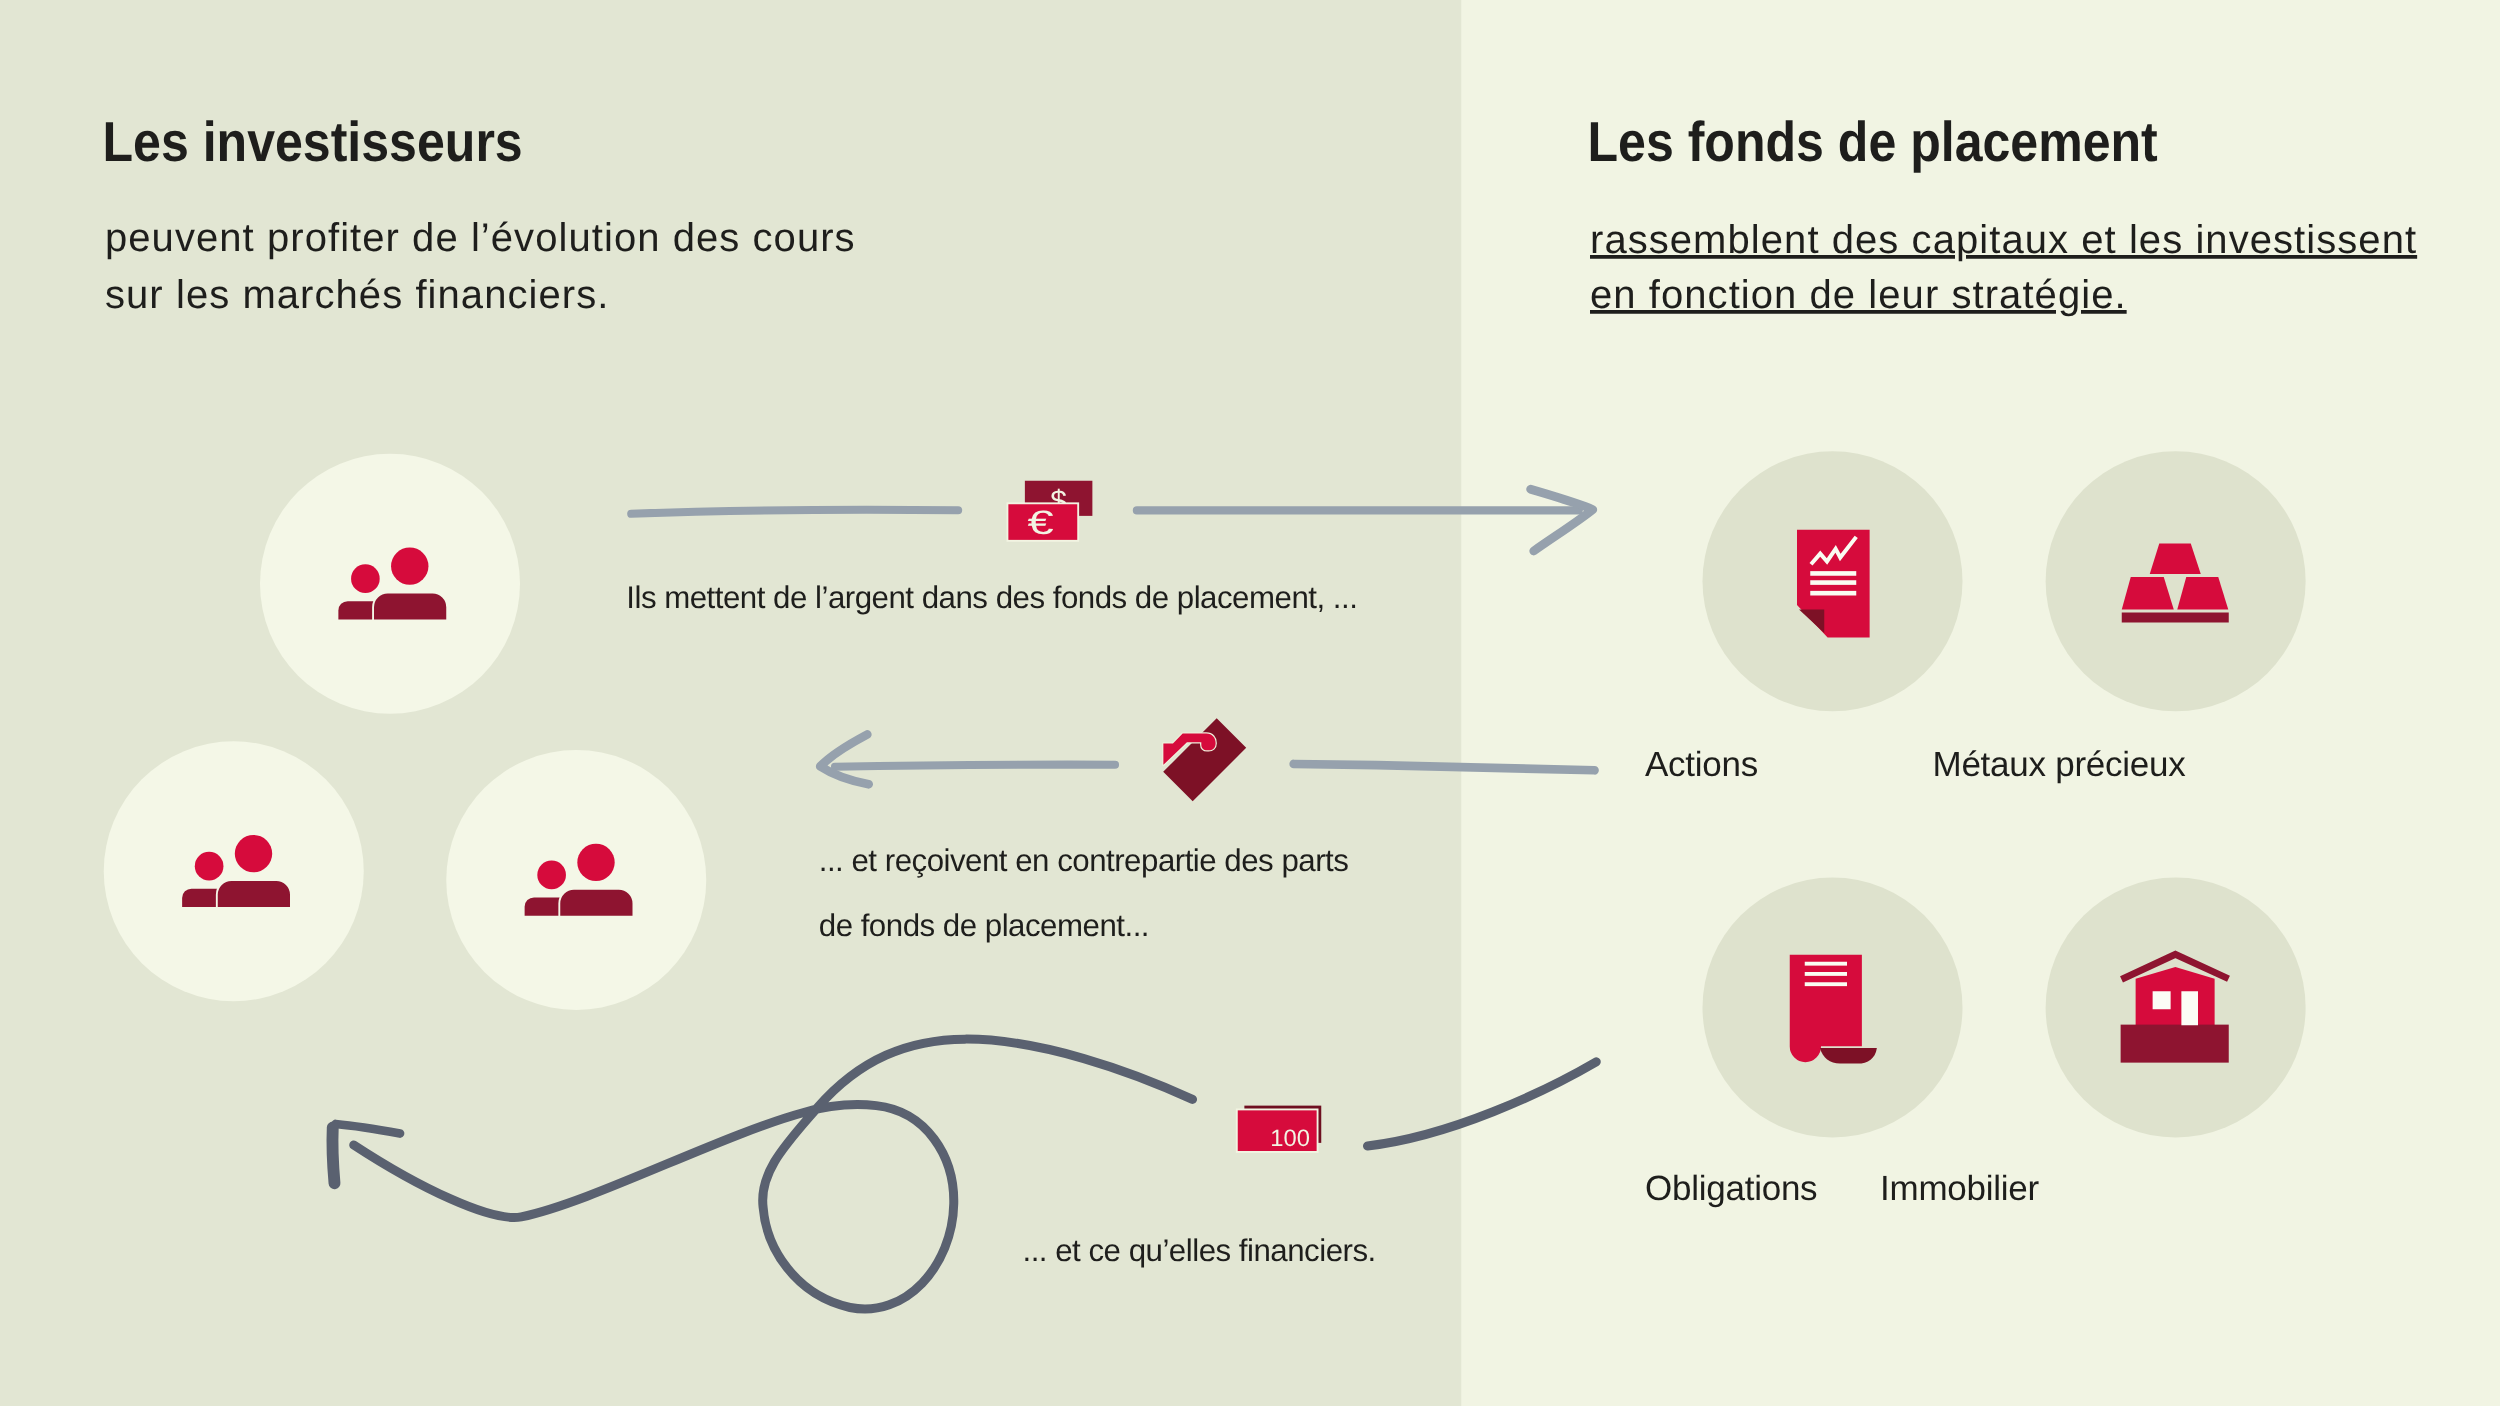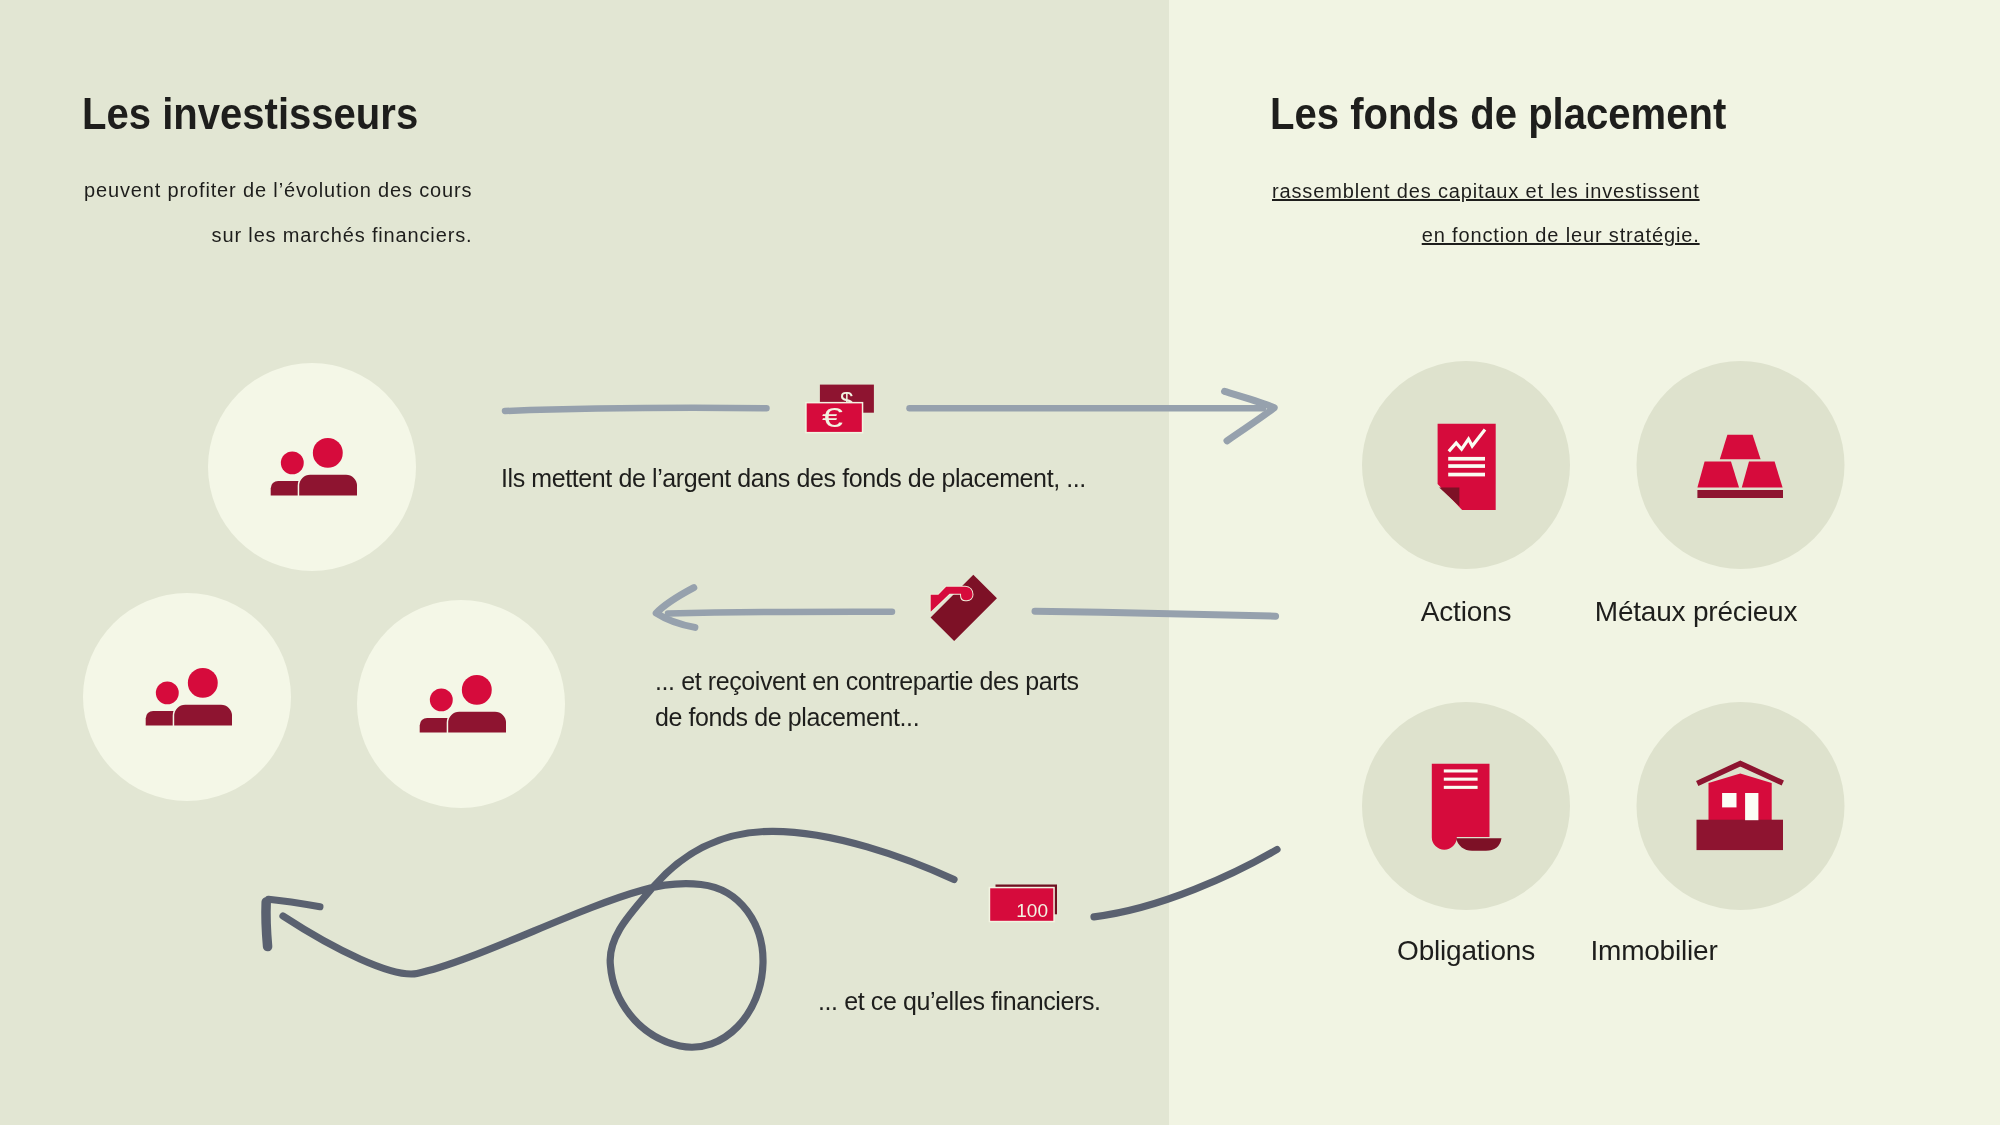--- a/index.html
+++ b/index.html
@@ -2,24 +2,24 @@
 <html><head>
 <meta charset="utf-8">
 <style>
 html,body{margin:0;padding:0;}
 body{width:2000px;height:1125px;position:relative;overflow:hidden;
      font-family:"Liberation Sans",sans-serif;background:#e2e6d3;}
 #rightbg{position:absolute;left:1169px;top:0;width:831px;height:1125px;background:#f1f4e3;}
 svg{position:absolute;left:0;top:0;}
 .t{position:absolute;color:#1e1e1c;white-space:nowrap;}
 .h1{font-size:45px;font-weight:bold;line-height:45px;transform:scaleX(0.89);transform-origin:left top;}
-.body{font-size:20px;line-height:44.5px;letter-spacing:0.85px;text-align:right;}
+.body{font-size:32px;line-height:44.5px;letter-spacing:0.85px;}
 .cap{font-size:25px;line-height:25px;letter-spacing:-0.4px;}
-.cap2{font-size:25px;line-height:36px;letter-spacing:-0.4px;}
-.lab{font-size:28px;line-height:28px;letter-spacing:-0.2px;text-align:center;width:300px;}
+.cap2{font-size:25px;line-height:52px;letter-spacing:-0.4px;}
+.lab{font-size:28px;line-height:28px;letter-spacing:-0.2px;text-align:left;width:300px;}
 </style>
 </head>
 <body>
 <div id="rightbg"></div>
 <svg width="2000" height="1125" viewBox="0 0 2000 1125">
 <defs>
 <g id="pp">
   <circle cx="-19.7" cy="-4.1" r="11.45" fill="#d60b3c"></circle>
   <path d="M-41.3,28.6 v-7.2 a7.5,7.5 0 0 1 7.5,-7.5 h23.3 v14.7 z" fill="#8e1430"></path>
   <circle cx="15.8" cy="-14.1" r="14.95" fill="#d60b3c"></circle>

